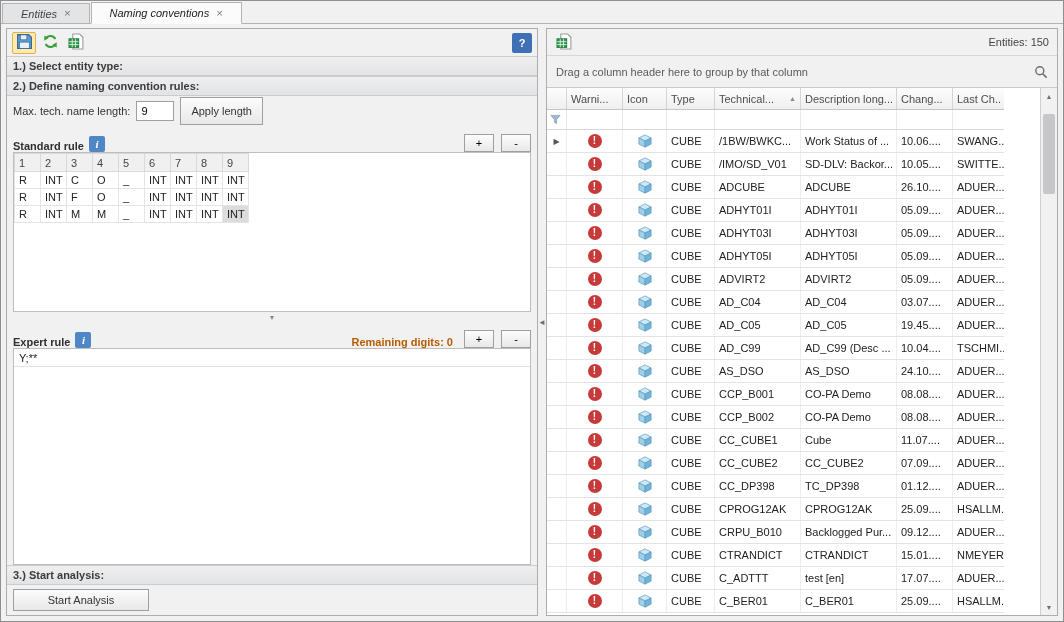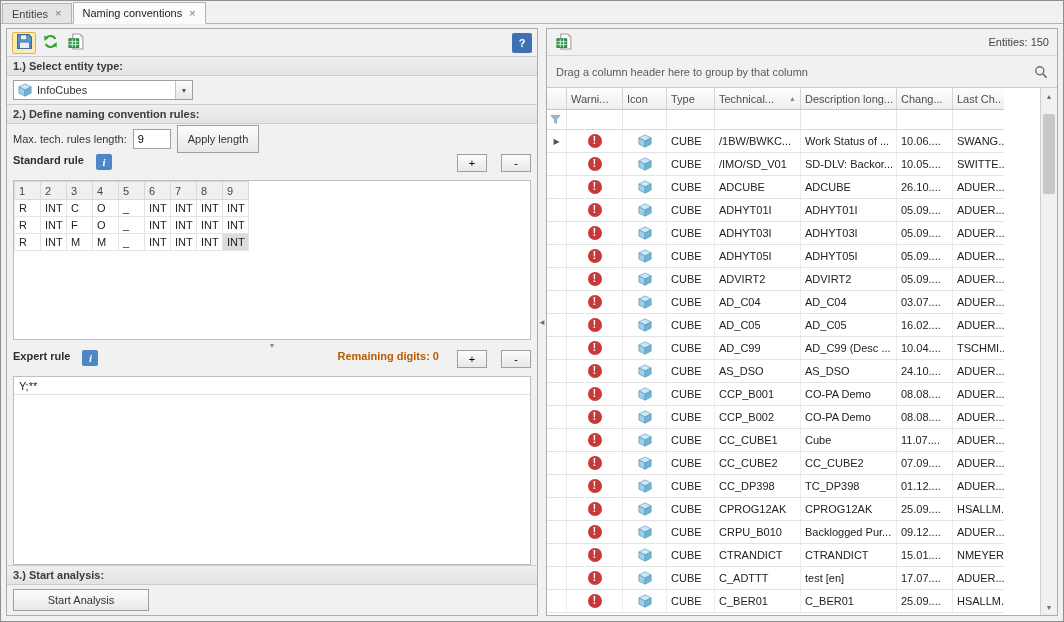--- a/index.html
+++ b/index.html
@@ -4,23 +4,23 @@
 <style>
   * { margin:0; padding:0; box-sizing:border-box; }
   html,body { width:1064px; height:622px; overflow:hidden; background:#d8d8d8;
     font-family:"Liberation Sans", sans-serif; font-size:11px; color:#333; }
   .app { width:1064px; height:622px; background:#f1f1f2; border:1px solid #8f8f8f;
     display:flex; flex-direction:column; }
 
   
   .tabbar { height:23px; display:flex; align-items:flex-end; background:#f1f1f2;
     border-bottom:1px solid #b3b3b3; padding-left:1px; }
-  .tab { height:20px; display:flex; align-items:center; gap:7px; padding:0 9px;
+  .tab { height:20px; display:flex; align-items:center; gap:7px; padding:0 18px;
     border:1px solid #b3b3b3; border-bottom:none; background:#e3e4e6; margin-right:1px;
-    color:#444; cursor:default; }
+    color:#444; cursor:default;font-style:italic; }
   .tab.active { background:#fbfbfb; height:22px; margin-bottom:-1px;
     border-bottom:1px solid #fbfbfb; color:#222; }
   .tab-close { color:#777; font-size:11px; line-height:1; }
 
   
   .content { flex:1; display:flex; padding:4px 5px 5px 5px; min-height:0; }
   .left-panel { width:532px; border:1px solid #adadad; background:#f1f1f2;
     display:flex; flex-direction:column; min-height:0; }
   .splitter { width:8px; display:flex; align-items:center; justify-content:center;
     color:#6d6d6d; font-size:8px; cursor:col-resize; }
@@ -53,21 +53,21 @@
     background:linear-gradient(#fdfdfd,#e6e6e6); }
 
   
   .maxlen-row { height:30px; flex:none; display:flex; align-items:center; gap:6px; padding:0 6px; }
   .maxlen-input { width:38px; height:20px; border:1px solid #9f9f9f; background:#fff;
     padding:0 4px; font:inherit; }
   .btn { height:28px; padding:0 10px; border:1px solid #9f9f9f;
     background:linear-gradient(#fcfcfc,#e8e8e8); font:inherit; cursor:pointer; color:#333; }
 
   
-  .rule-head { height:26px; flex:none; display:flex; align-items:flex-start; gap:12px; padding:0 6px; }
+  .rule-head { height:26px; flex:none; display:flex; align-items:flex-end; gap:5px; padding:0 6px; }
   .rule-title { font-weight:bold; color:#2f2f2f; }
   .info-icon { width:16px; height:16px; background:#4f86c6; color:#fff; border-radius:2px;
     font-weight:bold; font-style:italic; font-family:"Liberation Serif",serif; font-size:11px;
     display:flex; align-items:center; justify-content:center; cursor:pointer; }
   .pm-btn { width:30px; height:18px; border:1px solid #9f9f9f;
     background:linear-gradient(#fcfcfc,#e8e8e8); font:inherit; cursor:pointer; margin-left:2px; }
   .remaining { font-weight:bold; color:#b85c00; margin-right:4px; }
 
   
   .sr-grid-wrap { margin:0 6px; height:160px; flex:none; background:#fff;
@@ -177,40 +177,27 @@
               </svg></span>
         </div>
         <span class="spacer"></span>
         <div class="help-btn">?</div>
       </div>
 
       <div class="sec-header">
         <span>1.) Select entity type:</span>
       </div>
 
-      <div class="combo-row">
-        <div class="combo">
-          <span class="cube-ic">
-              <svg width="14" height="14" viewBox="0 0 16 16">
-                <polygon points="8,1 15,4.5 8,8 1,4.5" fill="#cfe8f5" stroke="#5a9bbf" stroke-width="0.8"></polygon>
-                <polygon points="1,4.5 8,8 8,15 1,11.5" fill="#9fd0e8" stroke="#5a9bbf" stroke-width="0.8"></polygon>
-                <polygon points="15,4.5 8,8 8,15 15,11.5" fill="#6fb4d8" stroke="#5a9bbf" stroke-width="0.8"></polygon>
-              </svg>
-            </span>
-          <span>InfoCubes</span>
-          <span class="combo-arrowbox">▼</span>
-        </div>
-      </div>
 
       <div class="sec-header">
         <span>2.) Define naming convention rules:</span>
       </div>
 
       <div class="maxlen-row">
-        <span>Max. tech. rules length:</span>
+        <span>Max. tech. name length:</span>
         <input class="maxlen-input" value="9" style="">
         <button class="btn">Apply length</button>
       </div>
 
       <div class="rule-head">
         <span class="rule-title">Standard rule</span>
         <span class="info-icon">i</span>
         <span class="spacer"></span>
         <button class="pm-btn">+</button>
         <button class="pm-btn">-</button>
@@ -546,21 +533,21 @@
                     <svg width="14" height="14" viewBox="0 0 16 16">
                       <polygon points="8,1 15,4.5 8,8 1,4.5" fill="#cfe8f5" stroke="#5a9bbf" stroke-width="0.8"></polygon>
                       <polygon points="1,4.5 8,8 8,15 1,11.5" fill="#9fd0e8" stroke="#5a9bbf" stroke-width="0.8"></polygon>
                       <polygon points="15,4.5 8,8 8,15 15,11.5" fill="#6fb4d8" stroke="#5a9bbf" stroke-width="0.8"></polygon>
                     </svg>
                   </span>
                 </div>
     <div class="ec">CUBE</div>
     <div class="ec">AD_C05</div>
     <div class="ec">AD_C05</div>
-    <div class="ec">16.02....</div>
+    <div class="ec">19.45....</div>
     <div class="ec">ADUER...</div>
     <div class="ec"></div>
   </div>
               <div class="erow">
     <div class="ec ind"></div>
     <div class="ec c-warn">
                   <span class="warnicon">!</span>
                 </div>
     <div class="ec c-icon">
                   <span class="cubeic">

